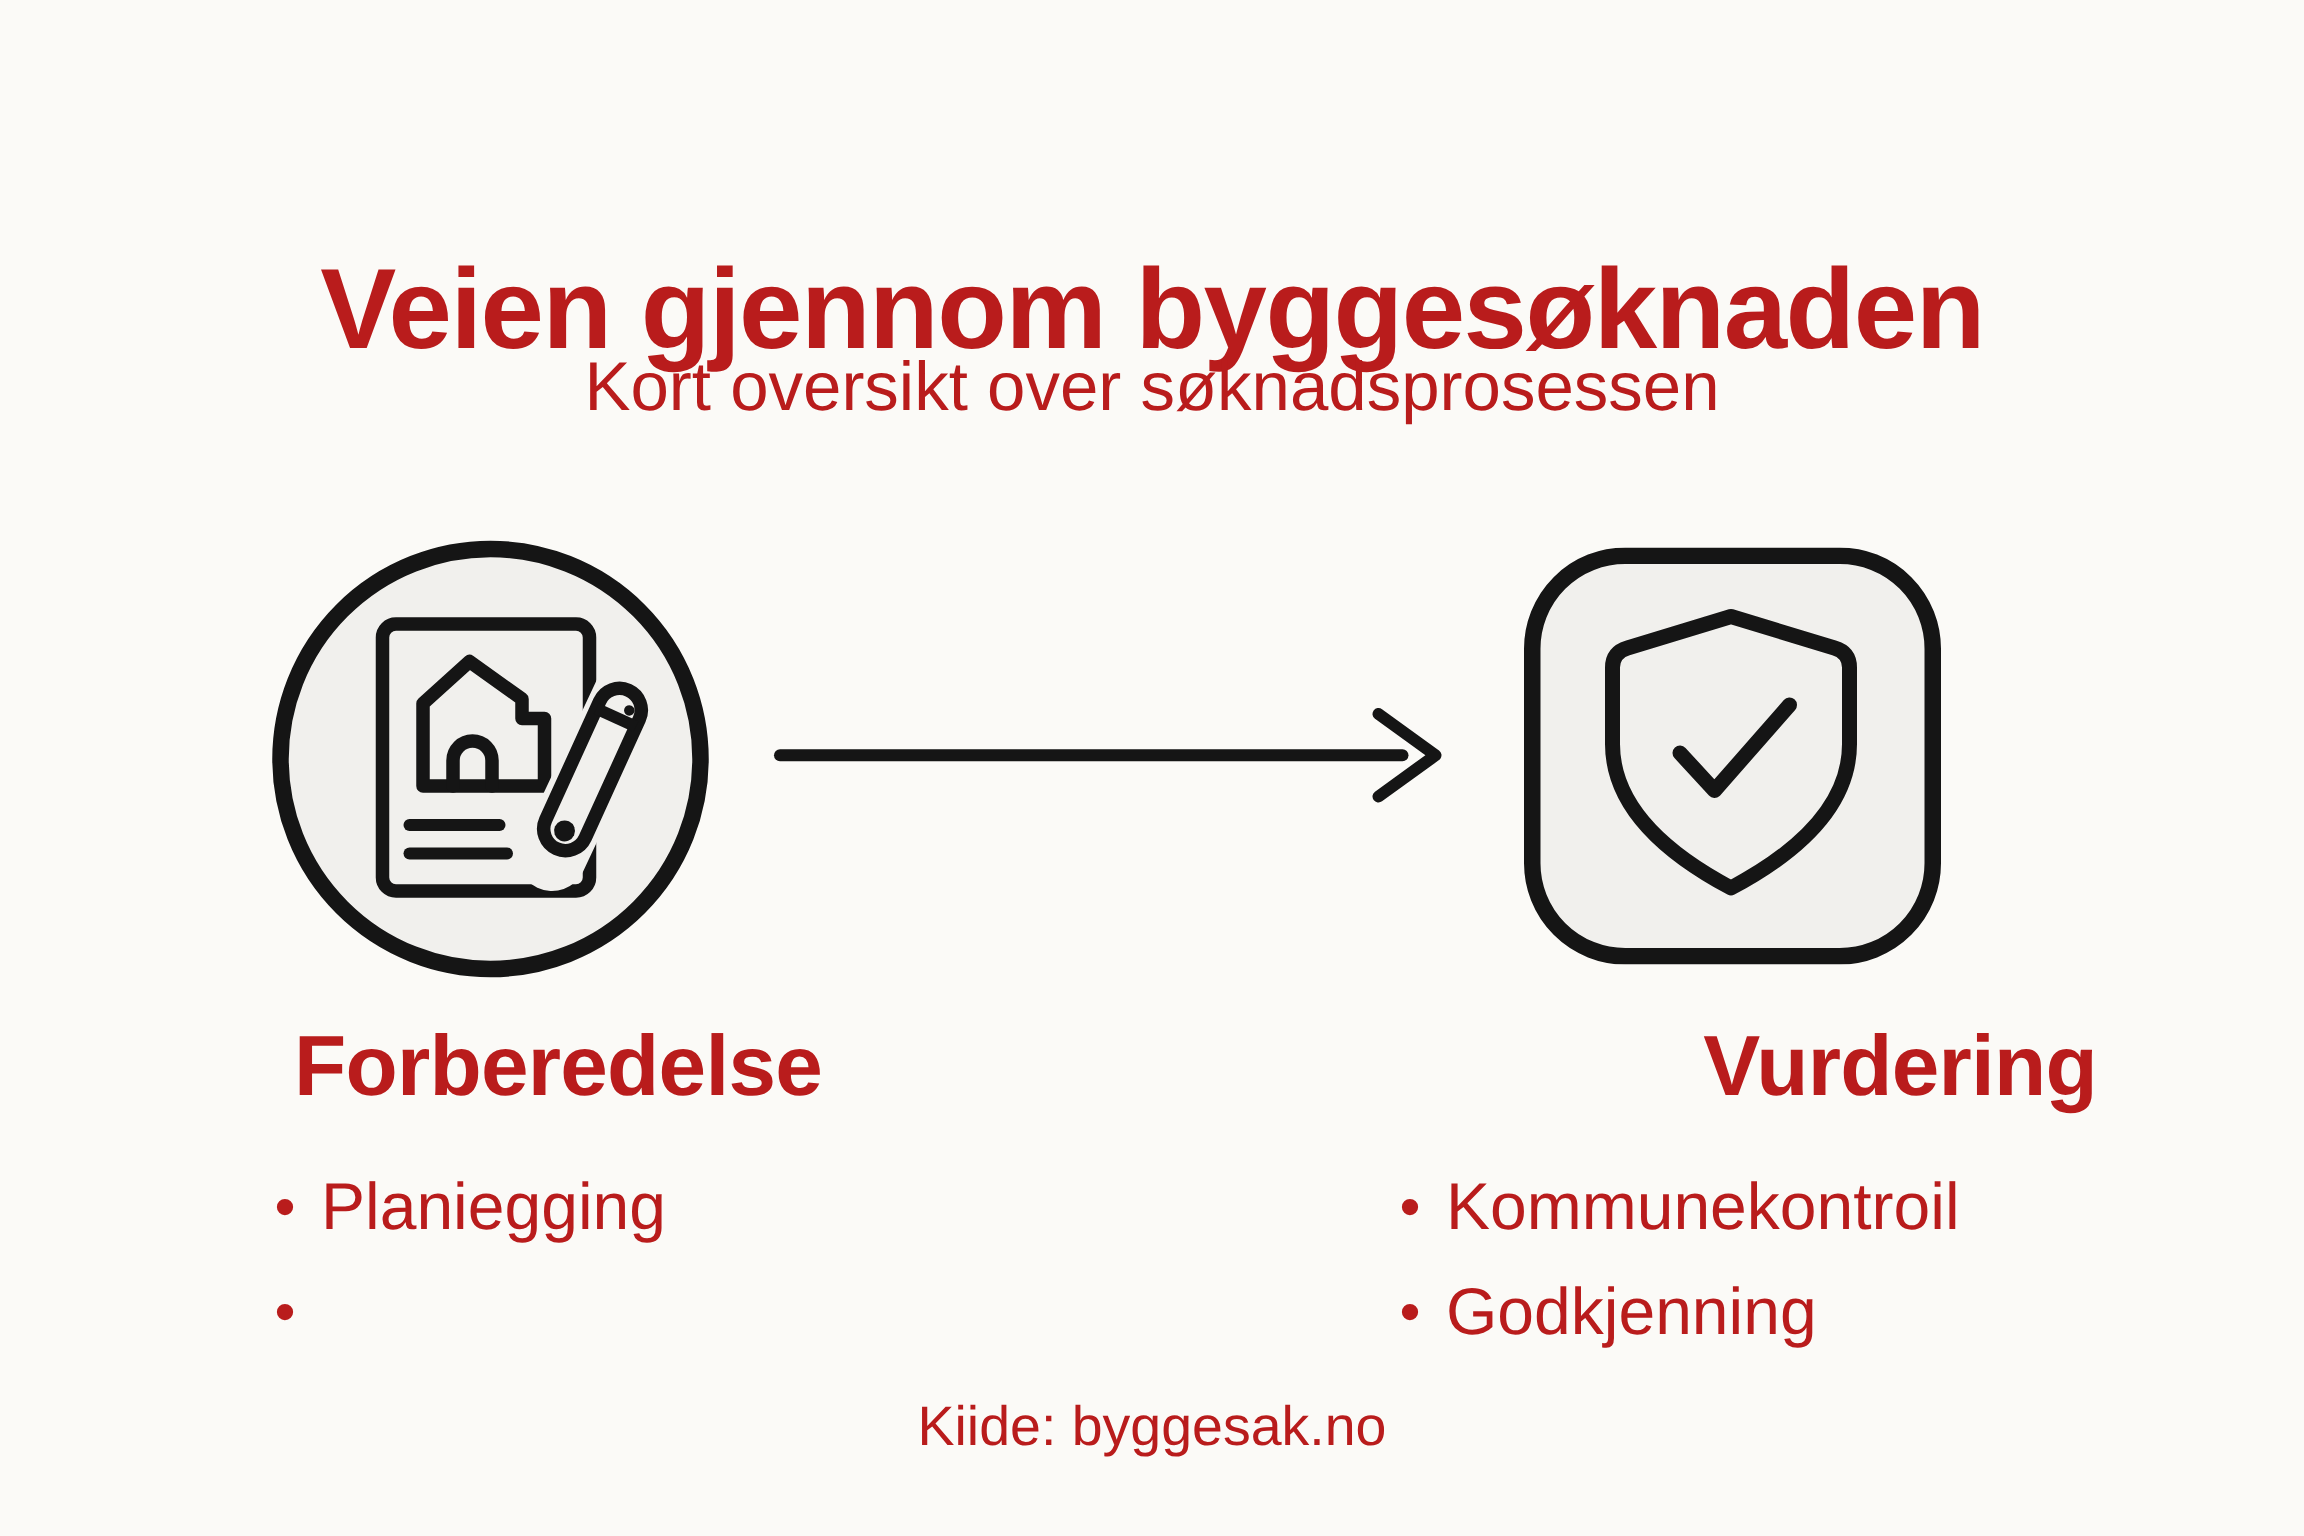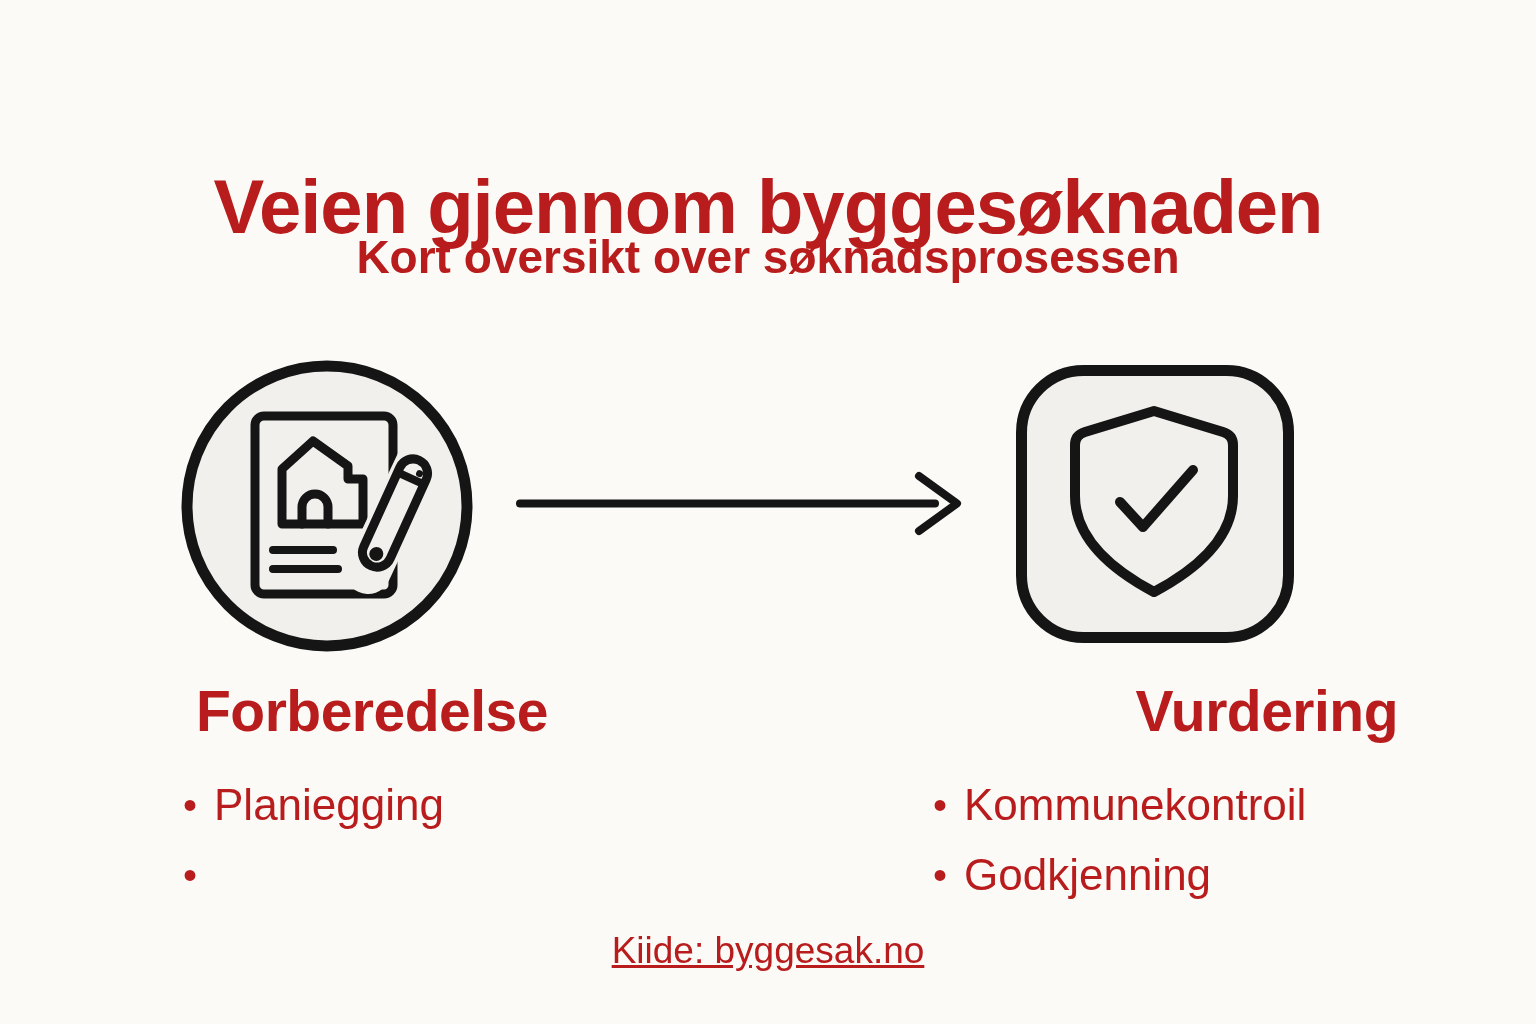--- a/index.html
+++ b/index.html
@@ -19,21 +19,21 @@
     font-size: 76px;
     font-weight: 700;
     letter-spacing: -1px;
     line-height: 1.05;
   }
   .subtitle {
     position: absolute;
     left: 0; right: 0; top: 233px;
     text-align: center;
     font-size: 46px;
-    font-weight: 700;
+    font-weight: 400;
     line-height: 1.05;
   }
   .icon-box { position: absolute; }
   .icon-box svg { display: block; }
   .icon-left  { left: 180px; top: 359px; width: 294px; height: 294px; }
   .icon-right { left: 1016px; top: 365px; width: 278px; height: 278px; }
   .connector  { position: absolute; left: 495px; top: 466px; width: 480px; height: 76px; }
   .step-heading {
     position: absolute;
     width: 420px;
@@ -65,21 +65,20 @@
     font-size: 40px;
     margin-right: 17px;
     line-height: 1;
   }
   .footer {
     position: absolute;
     left: 0; right: 0; top: 930px;
     text-align: center;
     font-size: 37px;
     font-weight: 400;
-    text-decoration: underline;
   }
 </style>
 </head>
 <body>
 
 <div class="canvas">
 
   <h1 class="title">Veien gjennom byggesøknaden</h1>
   <div class="subtitle">Kort oversikt over søknadsprosessen</div>
 

